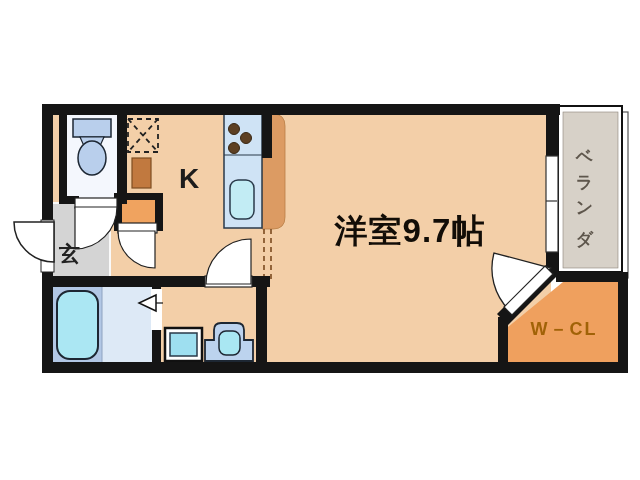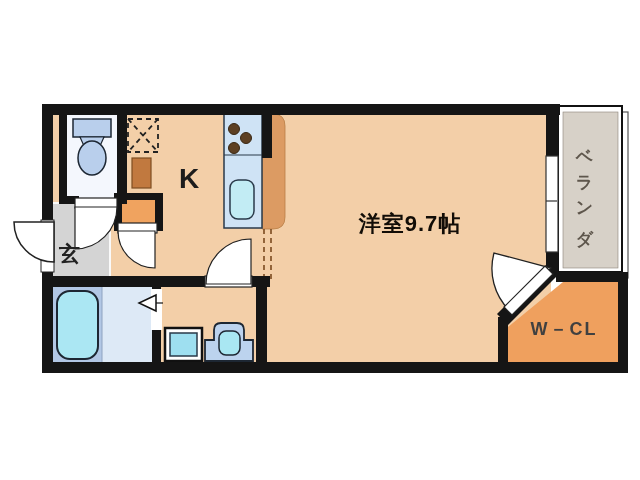--- a/index.html
+++ b/index.html
@@ -3,23 +3,23 @@
 <meta charset="utf-8">
 <style>
   html,body{margin:0;padding:0;background:#ffffff;}
   #stage{
     position:relative;width:640px;height:480px;background:#ffffff;overflow:hidden;
     font-family:"Liberation Sans","DejaVu Sans",sans-serif;
   }
   #plan-svg{position:absolute;left:0;top:0;}
   .lbl{position:absolute;color:#111;white-space:nowrap;}
   #lbl-kitchen{left:179px;top:163px;font-size:28px;font-weight:600;color:#1c1c1c;}
-  #lbl-mainroom{left:315px;top:209px;width:190px;text-align:center;font-size:22px;font-weight:700;color:#120d07;letter-spacing:1px;}
+  #lbl-mainroom{left:315px;top:209px;width:190px;text-align:center;font-size:33px;font-weight:700;color:#120d07;letter-spacing:1px;}
   #lbl-entrance{left:59px;top:240px;font-size:21px;font-weight:600;color:#222;}
-  #lbl-wcl{left:506px;top:317px;width:116px;text-align:center;font-size:18px;font-weight:700;color:#404040;letter-spacing:2px;}
+  #lbl-wcl{left:506px;top:317px;width:116px;text-align:center;font-size:18px;font-weight:700;color:#a16207;letter-spacing:2px;}
   #lbl-veranda{
     left:573px;top:137px;font-size:17px;color:#5e564c;font-weight:600;
     writing-mode:vertical-rl;text-orientation:upright;letter-spacing:7px;
   }
 </style>
 </head>
 <body>
 
 <div id="stage">
 

